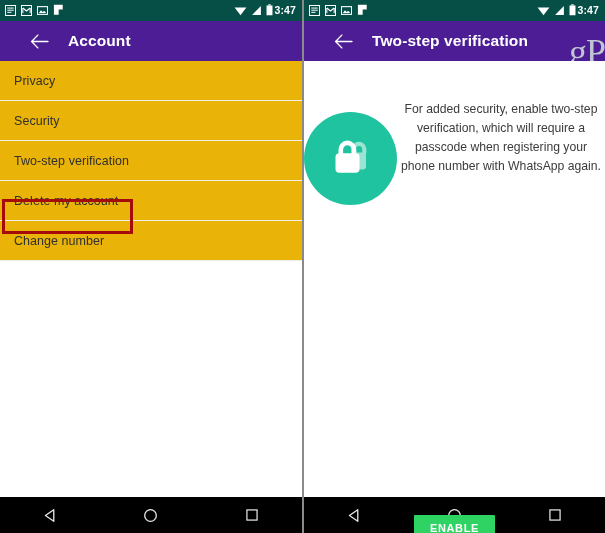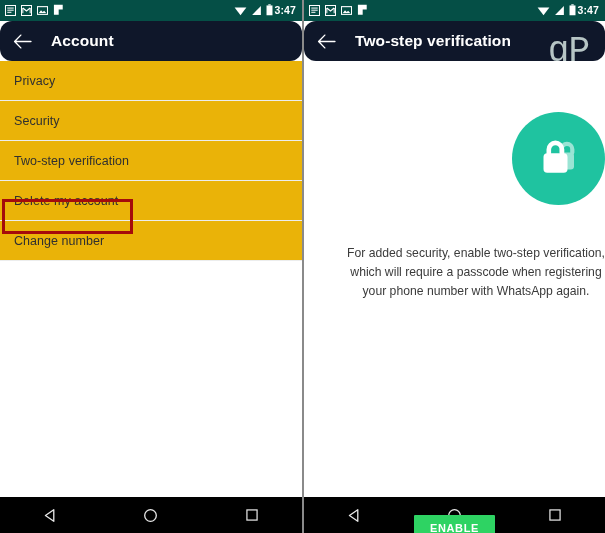--- a/index.html
+++ b/index.html
@@ -56,47 +56,46 @@
     font-size: 10.5px;
     font-weight: bold;
     letter-spacing: 0.1px;
     margin-left: 2px;
     line-height: 1;
   }
 
   
   .app-bar {
     height: 40px;
-    background: #0f172a;
-    display: flex;
-    align-items: center;
-    padding-left: 12px;
+    background: #4c1d95;
+    display: flex;
+    align-items: center;
+    padding-left: 29px;
     position: relative;
     flex: 0 0 auto;
     overflow: hidden;
-    border-radius: 12px;
   }
   .back-arrow {
     width: 20px; height: 20px;
     flex: 0 0 auto;
     display: flex; align-items: center; justify-content: center;
   }
   .app-title {
     color: #ffffff;
     font-size: 15.5px;
     font-weight: bold;
     margin-left: 19px;
     letter-spacing: 0.1px;
     white-space: nowrap;
   }
   .watermark {
     position: absolute;
-    right: 16px;
+    right: 0;
     bottom: -9px;
-    font-family: Liberation Mono, monospace;
+    font-family: Liberation Serif, serif;
     font-size: 36px;
     color: #cfdedb;
     line-height: 1;
     letter-spacing: -1px;
     opacity: 0.88;
     pointer-events: none;
     user-select: none;
   }
 
   
@@ -127,22 +126,22 @@
     pointer-events: none;
     z-index: 5;
   }
 
   
   .tsv-body {
     flex: 1 1 auto;
     background: #ffffff;
     position: relative;
     display: flex;
-    flex-direction: column;
-    align-items: flex-end;
+    flex-direction: row;
+    align-items: flex-start;
   }
   .lock-circle {
     width: 93px;
     height: 93px;
     border-radius: 50%;
     background: #1fc3a0;
     margin-top: 51px;
     display: flex;
     align-items: center;
     justify-content: center;

